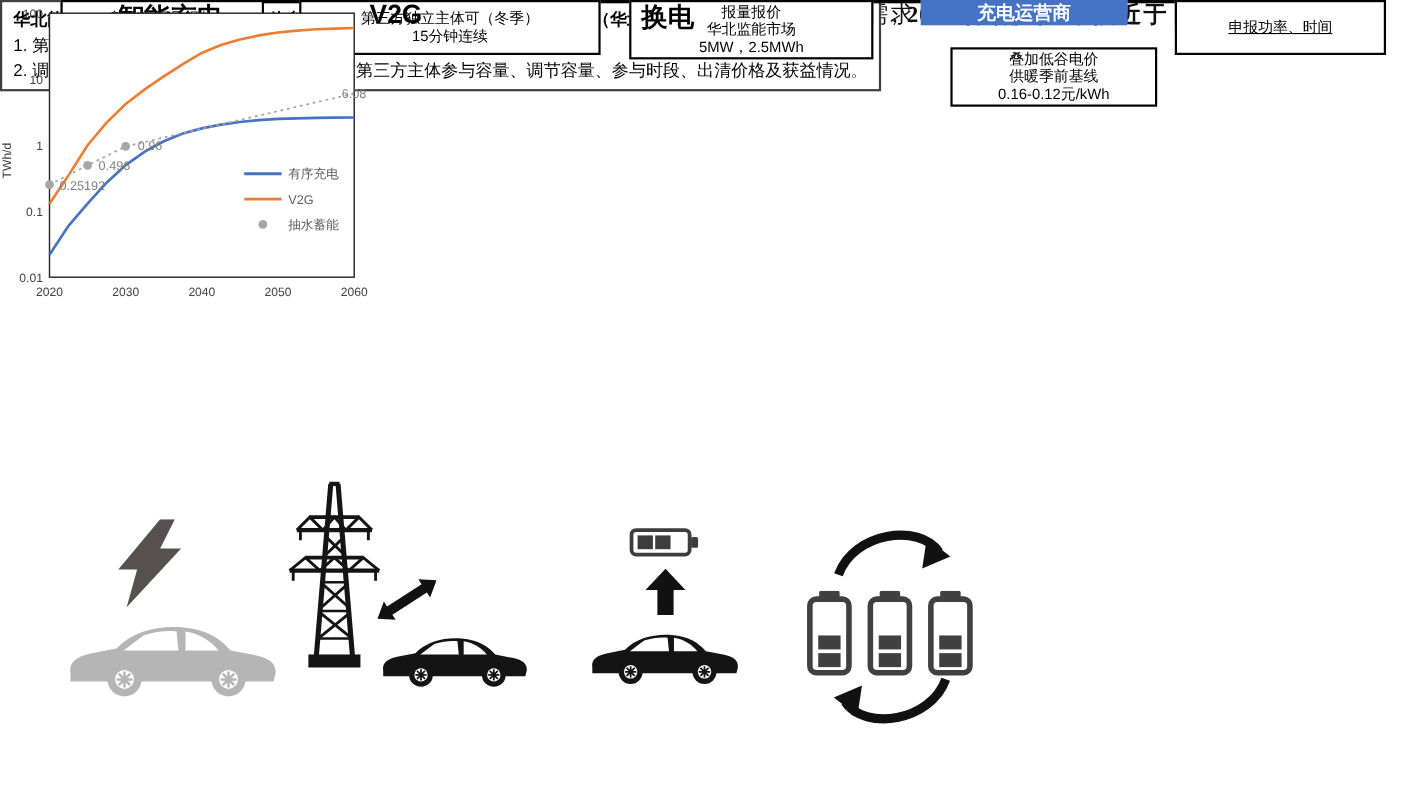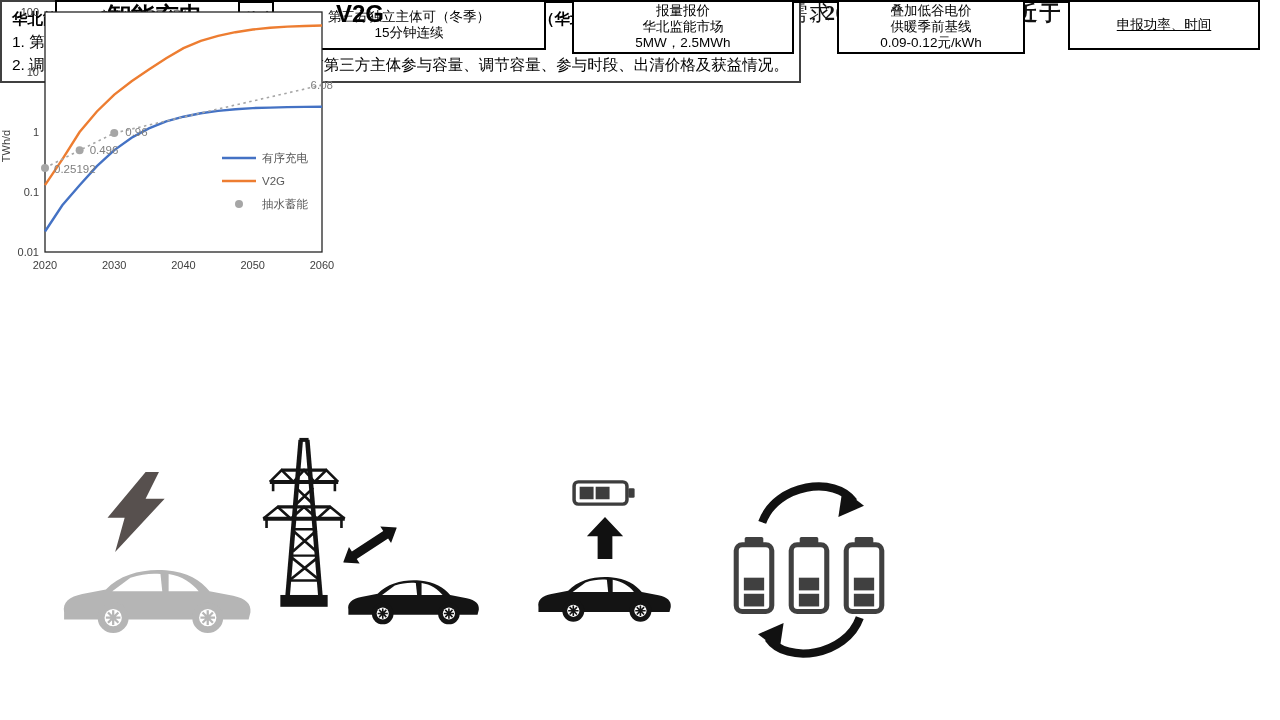--- a/index.html
+++ b/index.html
@@ -99,24 +99,24 @@
       <div>第三方独立主体可（冬季）</div>
         <div>15分钟连续</div>
     </div>
     <div class="flow-header" style="left:572px;width:222px;">负荷聚合商</div>
     <div class="flow-body" style="left:572px;width:222px;height:54px;">
       <div>报量报价</div>
         <div>华北监能市场</div>
         <div>5MW，2.5MWh</div>
     </div>
     <div class="flow-header" style="left:837px;width:188px;">充电运营商</div>
-    <div class="flow-body" style="left:837px;width:188px;height:54px;">
+    <div class="flow-body" style="left:864px;width:188px;height:54px;margin-top:43px;">
       <div>叠加低谷电价</div>
         <div>供暖季前基线</div>
-        <div>0.09-0.12元/kWh</div>
+        <div>0.16-0.12元/kWh</div>
     </div>
     <div class="flow-header" style="left:1068px;width:192px;">用户</div>
     <div class="flow-body" style="left:1068px;width:192px;height:50px;text-decoration:underline;">
       <div>申报功率、时间</div>
     </div>
     <div class="connector" style="left:240px;width:32px;"></div>
     <div class="connector" style="left:546px;width:26px;"></div>
     <div class="connector" style="left:794px;width:43px;"></div>
     <div class="connector" style="left:1025px;width:43px;"></div>
   </div>
@@ -162,20 +162,21 @@
     <rect x="81" y="15" width="9" height="14" rx="2" fill="#3d3d3d"></rect>
     <rect x="11" y="13" width="20" height="18" fill="#3d3d3d"></rect>
     <rect x="34" y="13" width="20" height="18" fill="#3d3d3d"></rect>
   </svg>
   <svg class="abs" style="left:586px;top:517px;" width="38" height="42" viewBox="0 0 64 74">
     <polygon points="32,0 64,34 45,34 45,74 19,74 19,34 0,34" fill="#111"></polygon>
   </svg>
   <svg class="abs car-black" style="left:532px;top:562px;" width="142" height="64" viewBox="0 0 220 92">
       <use href="#car-sym"></use>
     </svg>
+  <div class="icon-label" style="left:517px;width:180px;">换电</div>
 
   <svg class="abs" style="left:750px;top:474px;" width="120" height="54" viewBox="0 0 170 78">
       <use href="#cycle-arc-sym"></use>
     </svg>
   <svg class="abs" style="left:732px;top:536px;" width="44" height="80" viewBox="0 0 52 92">
       <use href="#vbat-sym"></use>
     </svg>
   <svg class="abs" style="left:787px;top:536px;" width="44" height="80" viewBox="0 0 52 92">
       <use href="#vbat-sym"></use>
     </svg>

